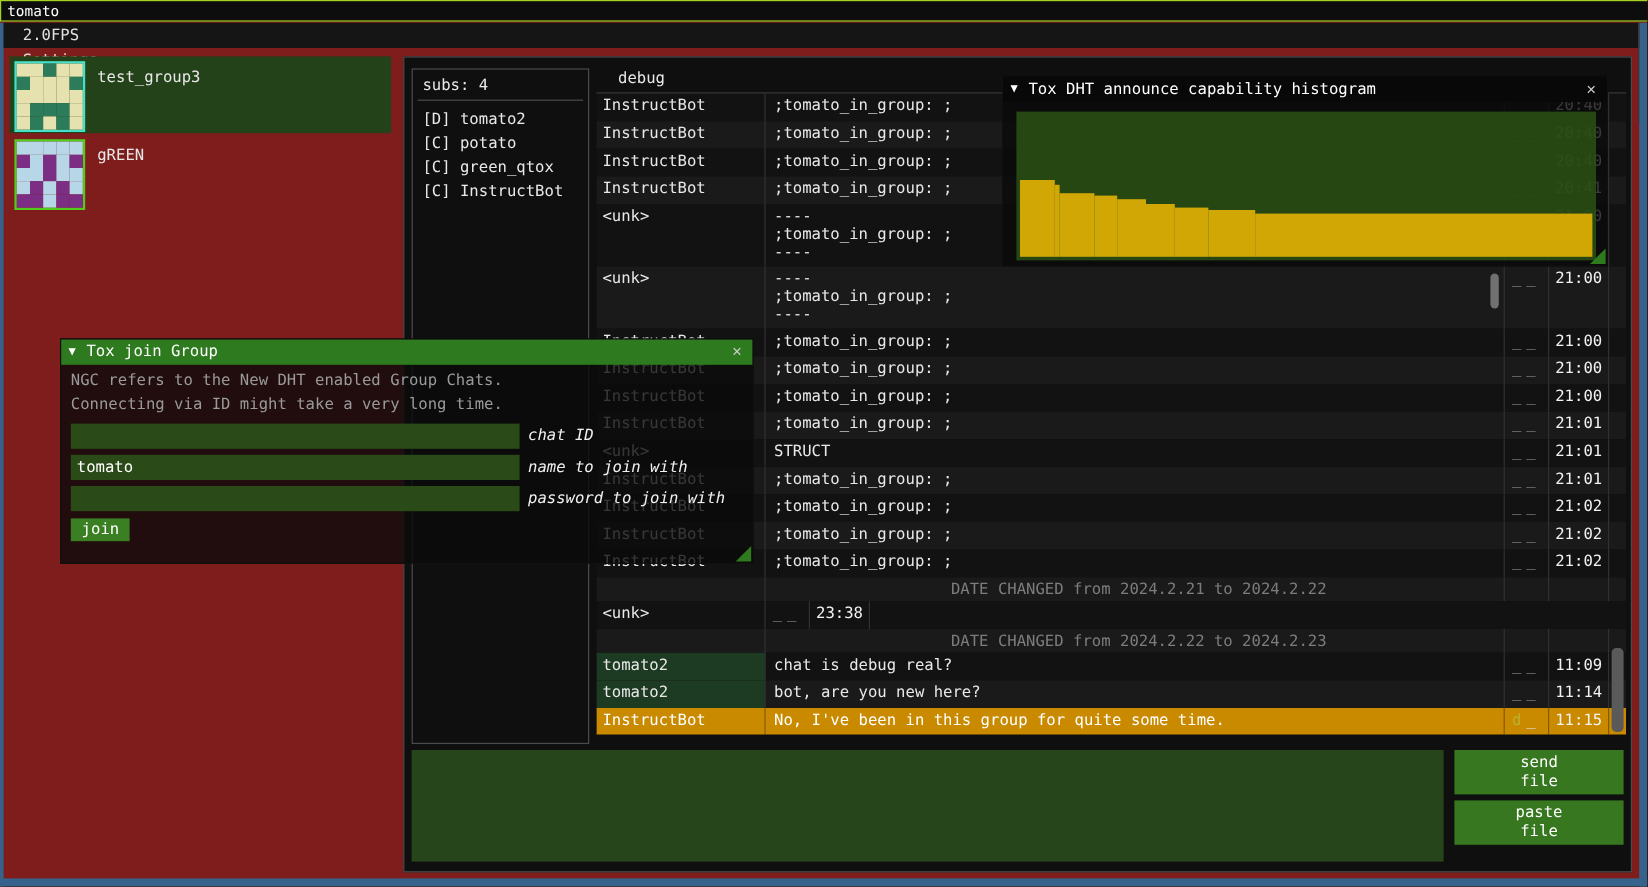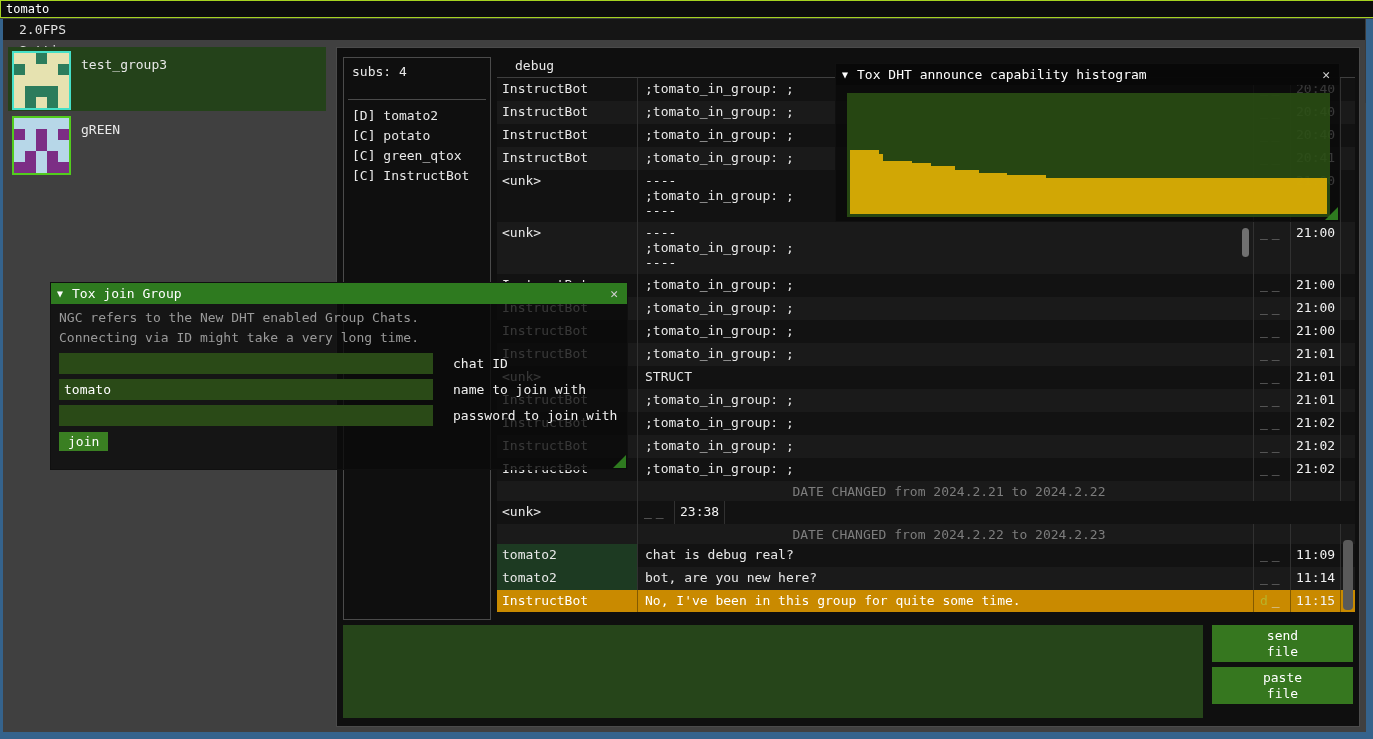--- a/index.html
+++ b/index.html
@@ -1,33 +1,33 @@
 <!DOCTYPE html>
 <html><head>
 <meta charset="utf-8">
 <style>
   html,body{margin:0;padding:0;background:#000;}
-  #app{position:relative;width:1373px;height:739px;background:#404040;overflow:hidden;
+  #app{position:relative;width:1373px;height:739px;background:#7f1d1d;overflow:hidden;
        font-family:"DejaVu Sans Mono",monospace;font-size:13px;color:#e8e8e8;}
   
   .wm-title{position:absolute;left:0;top:0;width:1371px;height:16px;background:#0d0d0d;
             border:1px solid #a6d321;color:#fff;font-size:12px;line-height:16px;padding-left:5px;box-sizing:content-box;}
   .wm-edge{position:absolute;background:#35638c;}
   
   #menubar{position:absolute;left:3px;top:19px;width:1363px;height:21px;background:#151515;display:flex;flex-direction:column;}
   .menu-item{padding:0 16px;line-height:21px;border-right:1px solid #3a3a3a;color:#e0e0e0;cursor:default;}
   
   .group-row{position:absolute;left:8px;width:318px;display:flex;}
   .avatar{width:55px;height:55px;display:grid;grid-template-columns:repeat(5,1fr);grid-template-rows:repeat(5,1fr);}
   .group-label{padding:6px 0 0 10px;}
   
   .win-border{position:absolute;border:1px solid #4b4b4b;background:#0f0f0f;box-sizing:border-box;}
   
   #subs-panel{position:absolute;left:343px;top:57px;width:148px;height:563px;border:1px solid #4b4b4b;box-sizing:border-box;padding:6px 8px;}
-  #subs-header{margin-bottom:20px;}
+  #subs-header{margin-bottom:4px;}
   #subs-sep{height:1px;background:#4b4b4b;margin:4px -4px 6px -4px;}
   .member{line-height:20px;}
   
   #chat-tab{position:absolute;left:497px;top:56px;width:858px;height:22px;border-bottom:1px solid #3f3f3f;box-sizing:border-box;}
   #chat-tab span{display:inline-block;padding:2px 14px 0 18px;}
   #chat-table{position:absolute;left:497px;top:78px;width:858px;height:534px;overflow:hidden;}
   .row{display:flex;box-sizing:border-box;}
   .bg-a{background:#121212;}
   .bg-b{background:#1a1a1a;}
   .bg-orange{background:#c98a00;color:#fff;}
@@ -55,21 +55,21 @@
   .fwin-title .ttl{flex:1;}
   .fwin-title .closex{color:#cfcfcf;cursor:pointer;padding:0 3px;}
   #join-win .fwin-title{background:#2e7a1f;}
   #hist-win .fwin-title{background:rgba(8,8,8,0.95);}
   .grip{position:absolute;right:1px;bottom:1px;width:0;height:0;border-left:13px solid transparent;border-bottom:13px solid #2e7a1f;}
   
   .note-line{color:#9a9a9a;line-height:20px;}
   .jrow{display:flex;margin-top:5px;align-items:center;}
   .jinput{width:374px;height:21px;background:#2a4a17;border:none;outline:none;color:#fff;
           font-family:"DejaVu Sans Mono",monospace;font-size:13px;padding:0 5px;box-sizing:border-box;}
-  .jlabel{padding-left:20px;color:#f0f0f0;}
+  .jlabel{padding-left:7px;color:#f0f0f0;font-style:italic;}
   #join-btn{margin-top:6px;background:#3a7f22;color:#fff;border:none;padding:2px 9px;
             font-family:"DejaVu Sans Mono",monospace;font-size:13px;cursor:pointer;}
   
   #plot{position:absolute;left:11px;top:29px;width:483px;height:124px;background:rgba(44,81,20,0.85);}
   #plot-bars{position:absolute;left:3px;right:3px;bottom:3px;top:0;display:flex;align-items:flex-end;}
   #plot-bars div{background:rgba(224,176,4,0.92);}
 </style>
 </head>
 <body>
 

